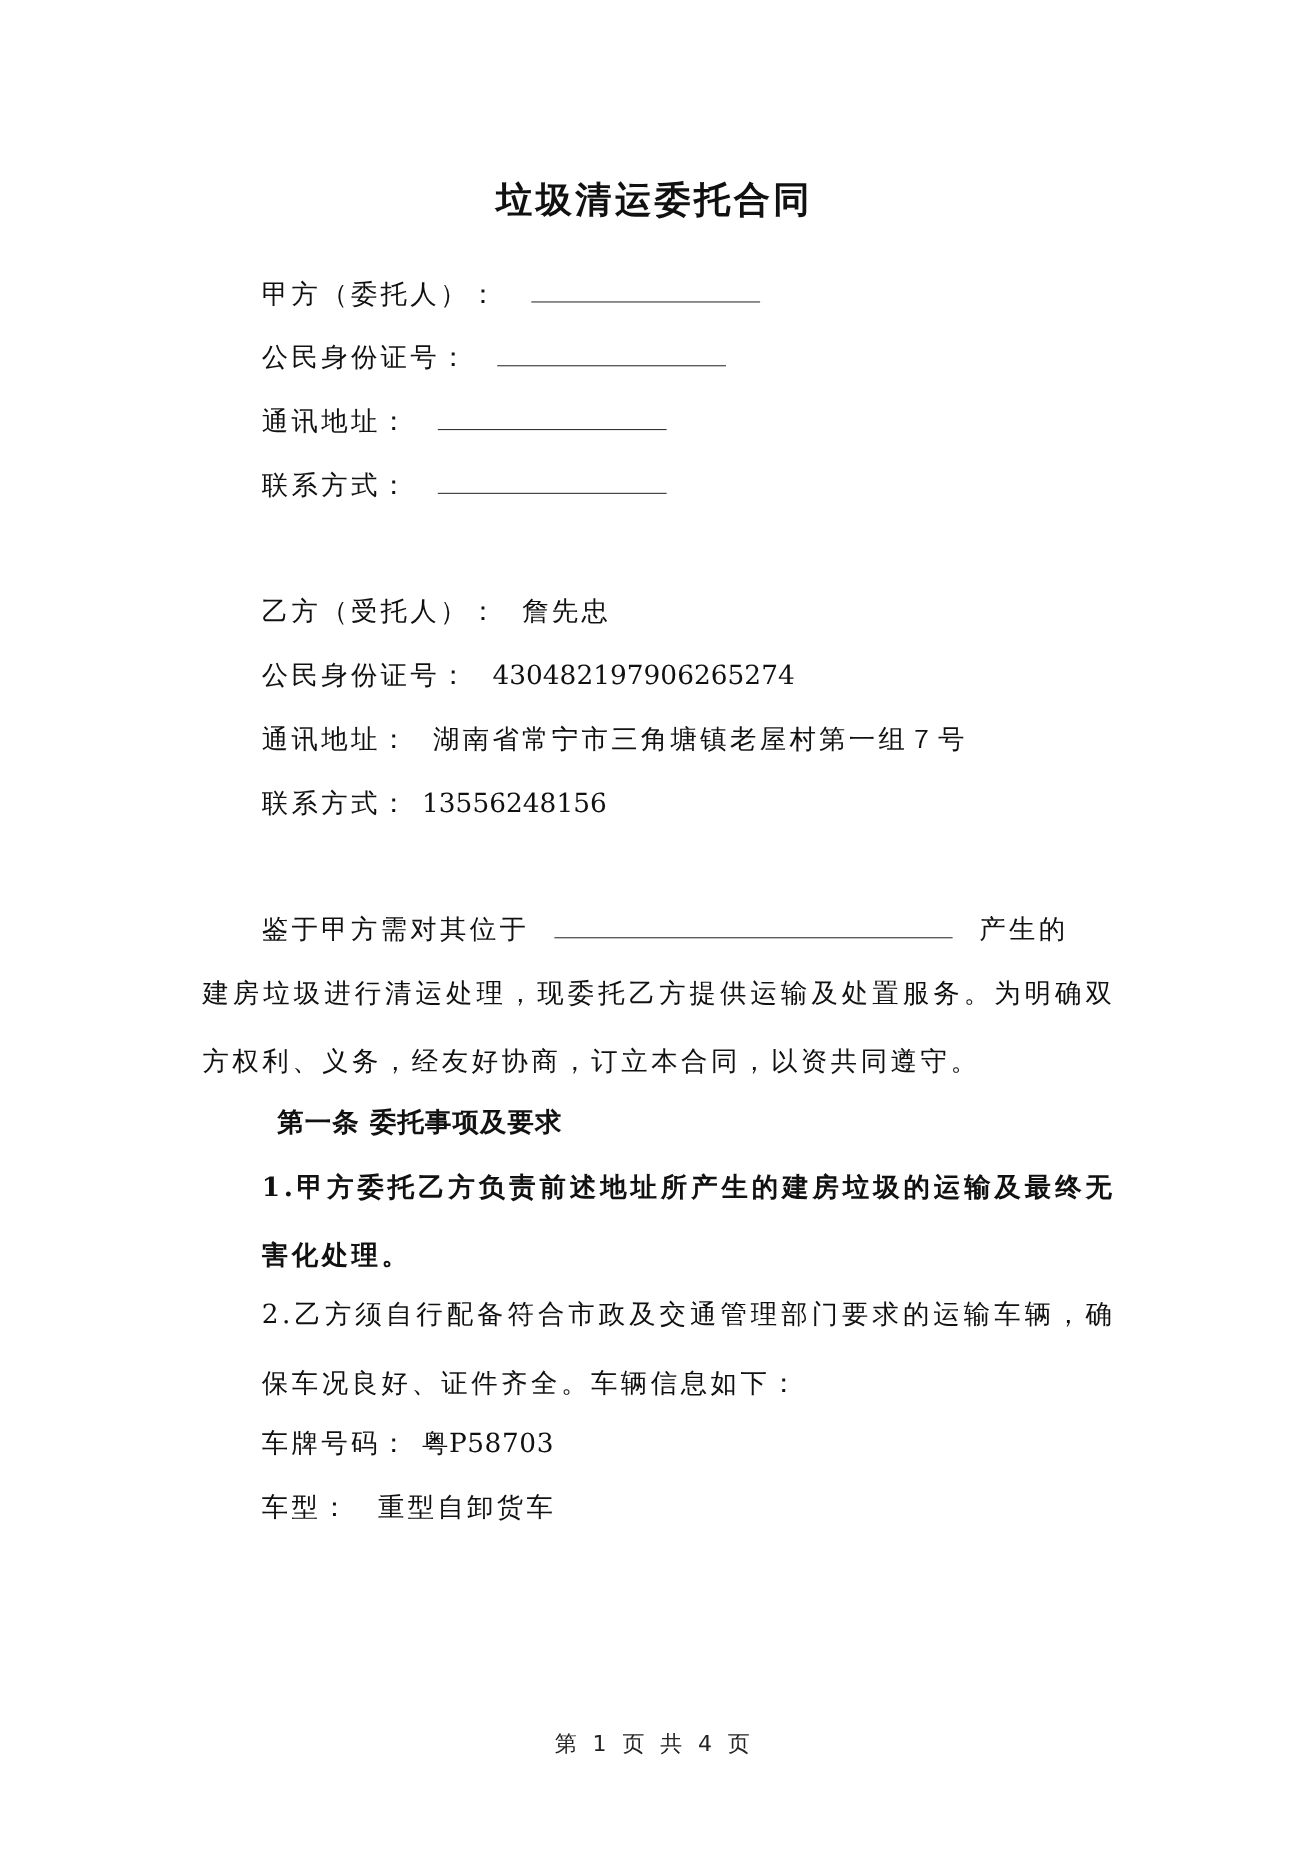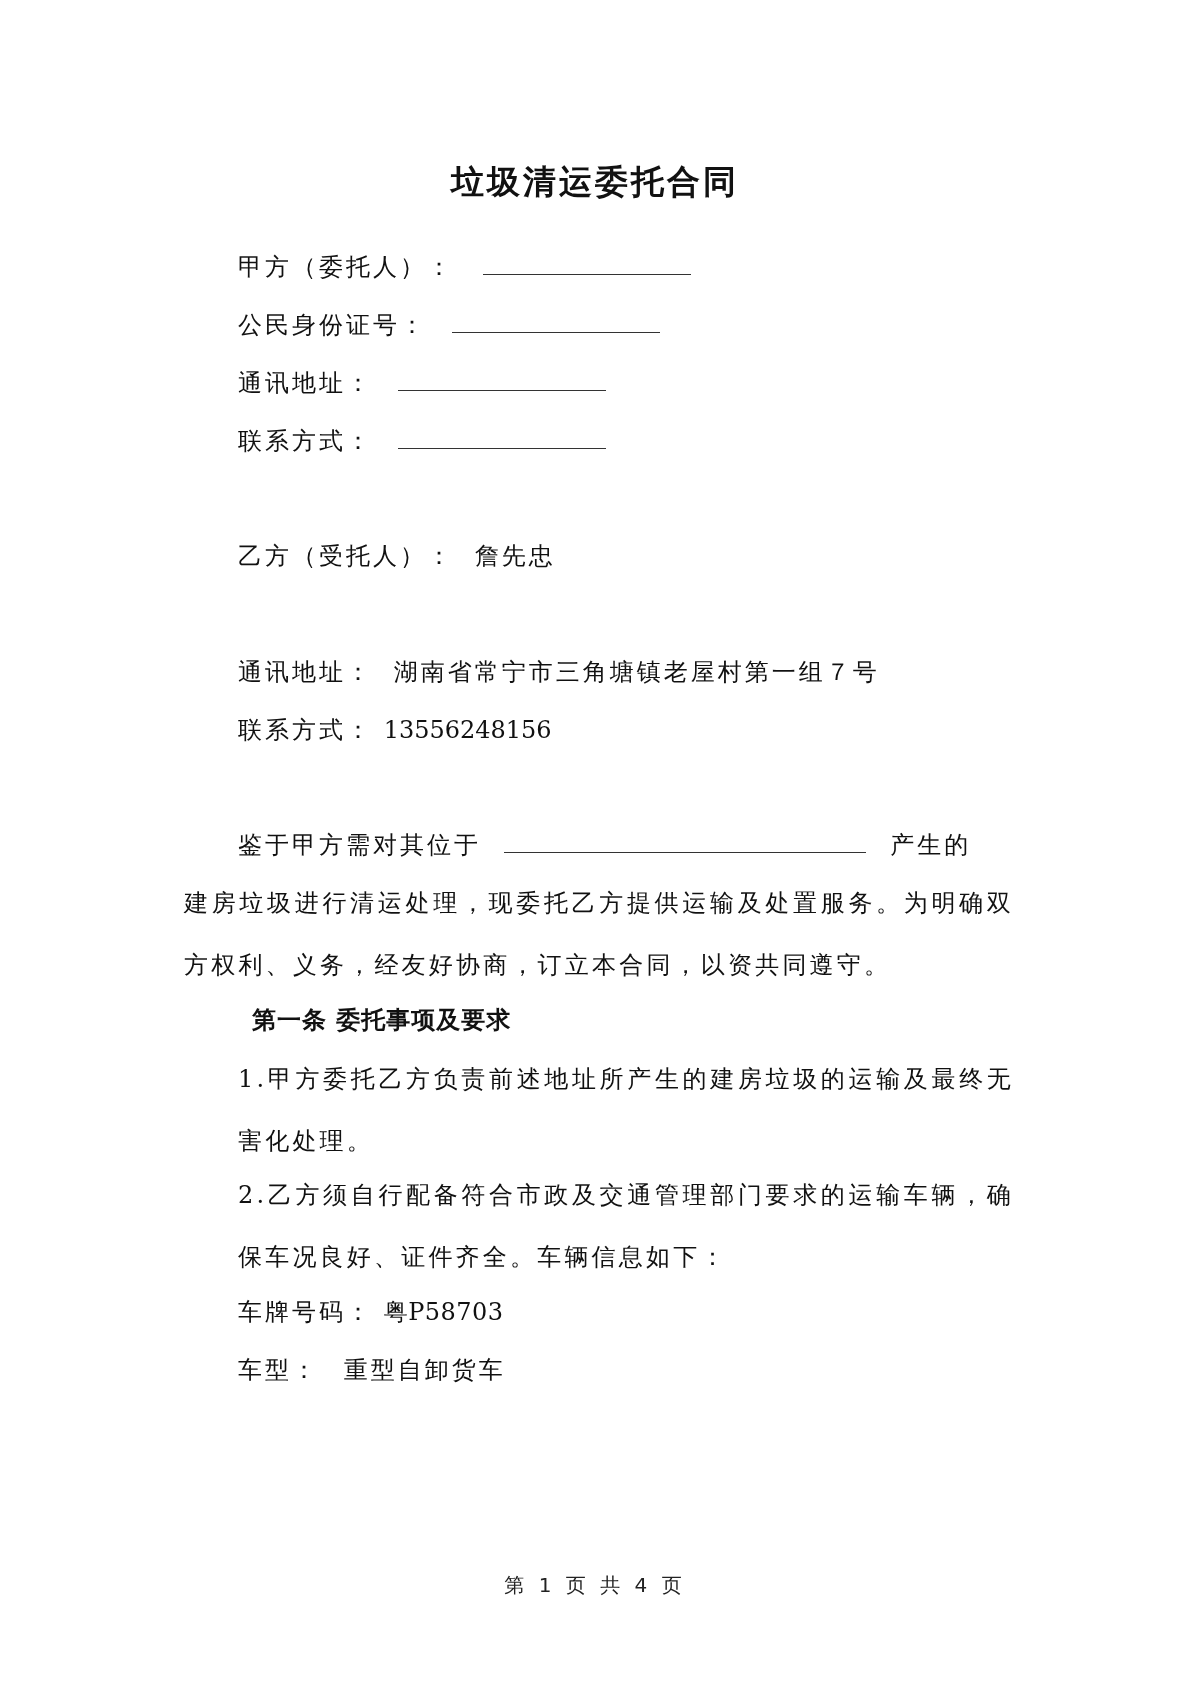--- a/index.html
+++ b/index.html
@@ -56,39 +56,43 @@
   </div>
   <div class="line" style="top:426px;">
     <span>联系方式：</span>
     <span class="blank" style="width:208px;margin-left:14px;"></span>
   </div>
 
   <div class="line" style="top:541px;">
     <span>乙方（受托人）：</span>
     <span style="margin-left:10px;">詹先忠</span>
   </div>
+  <div class="line" style="top:599px;">
+    <span>公民身份证号：</span>
+    <span style="margin-left:10px;letter-spacing:0;">430482197906265274</span>
+  </div>
   <div class="line" style="top:657px;">
     <span>通讯地址：</span>
     <span style="margin-left:10px;">湖南省常宁市三角塘镇老屋村第一组７号</span>
   </div>
   <div class="line" style="top:715px;">
     <span>联系方式：</span>
     <span style="margin-left:0;letter-spacing:0;">13556248156</span>
   </div>
 
   <div class="line" style="top:830px;left:238px;">
     <span>鉴于甲方需对其位于</span>
     <span class="blank" style="width:362px;margin-left:12px;margin-right:14px;"></span>
     <span>产生的</span>
   </div>
   <div class="para" style="top:872px;">建房垃圾进行清运处理，现委托乙方提供运输及处置服务。为明确双方权利、义务，经友好协商，订立本合同，以资共同遵守。</div>
 
   <div class="heading" style="top:1004px;">第一条 委托事项及要求</div>
 
-  <div class="para indent" style="top:1048px;width:776px;">1.甲方委托乙方负责前述地址所产生的建房垃圾的运输及最终无害化处理。</div>
+  <div class="para indent" style="top:1048px;width:776px;font-weight:bold;">1.甲方委托乙方负责前述地址所产生的建房垃圾的运输及最终无害化处理。</div>
   <div class="para indent" style="top:1164px;width:776px;">2.乙方须自行配备符合市政及交通管理部门要求的运输车辆，确保车况良好、证件齐全。车辆信息如下：</div>
 
   <div class="line" style="top:1297px;">
     <span>车牌号码：</span>
     <span style="letter-spacing:0.5px;">粤P58703</span>
   </div>
   <div class="line" style="top:1355px;">
     <span>车型：</span>
     <span style="margin-left:14px;text-align:center;">重型自卸货车</span>
   </div>

